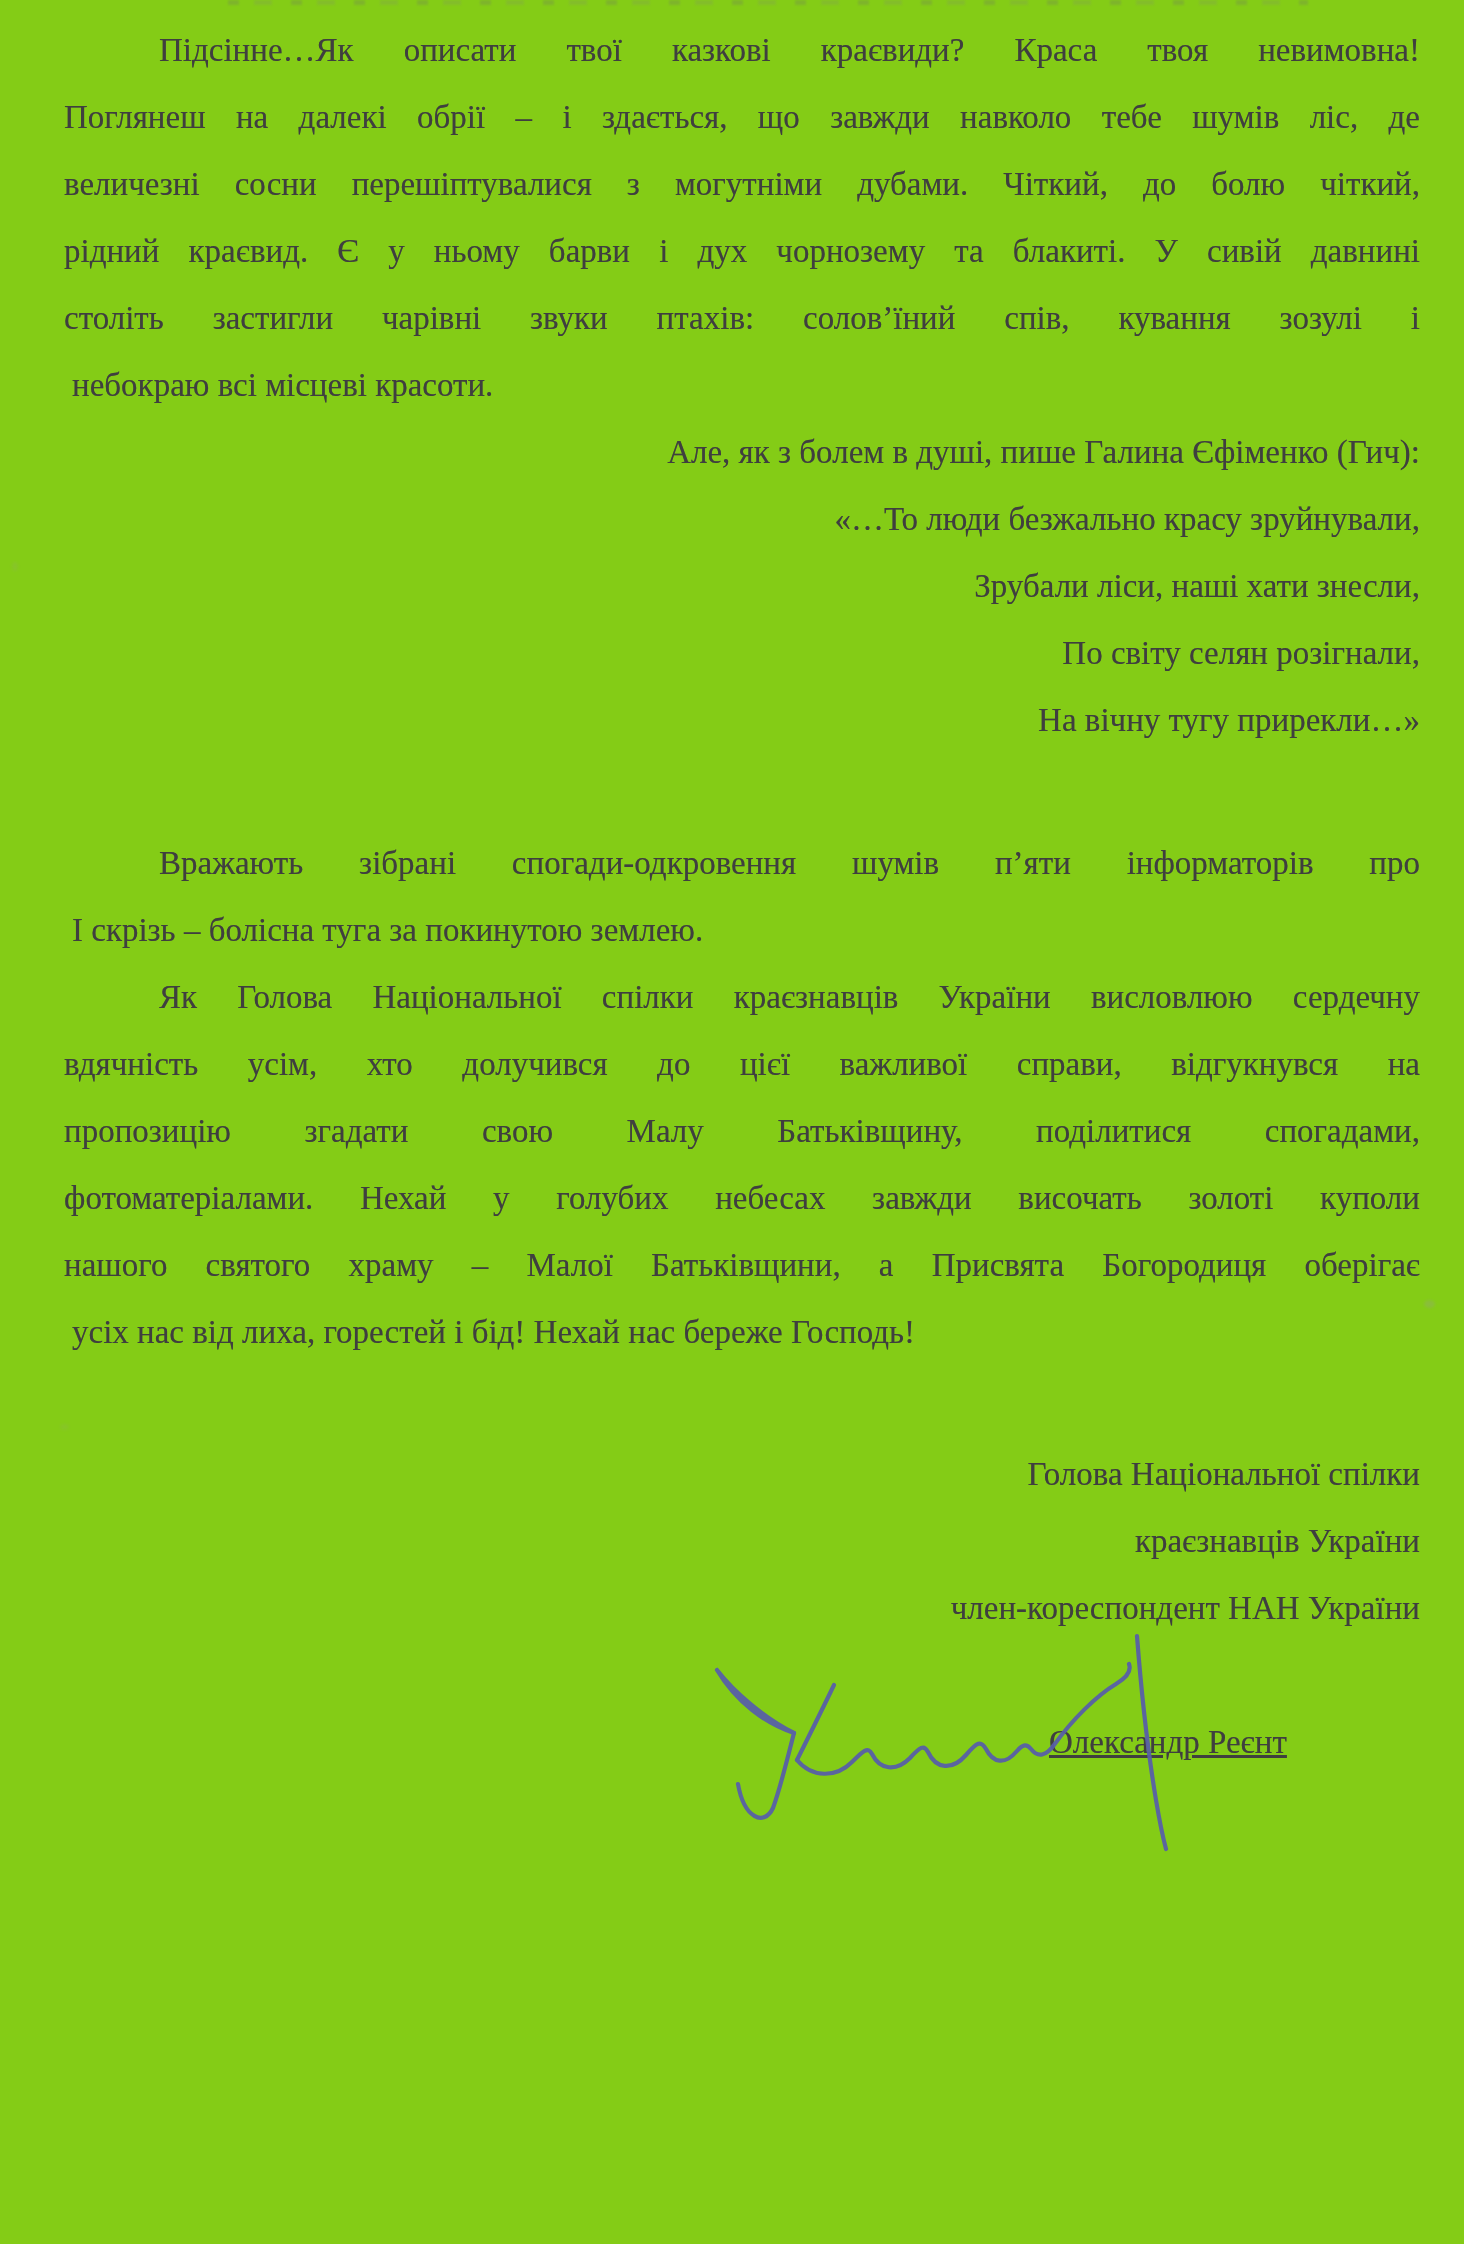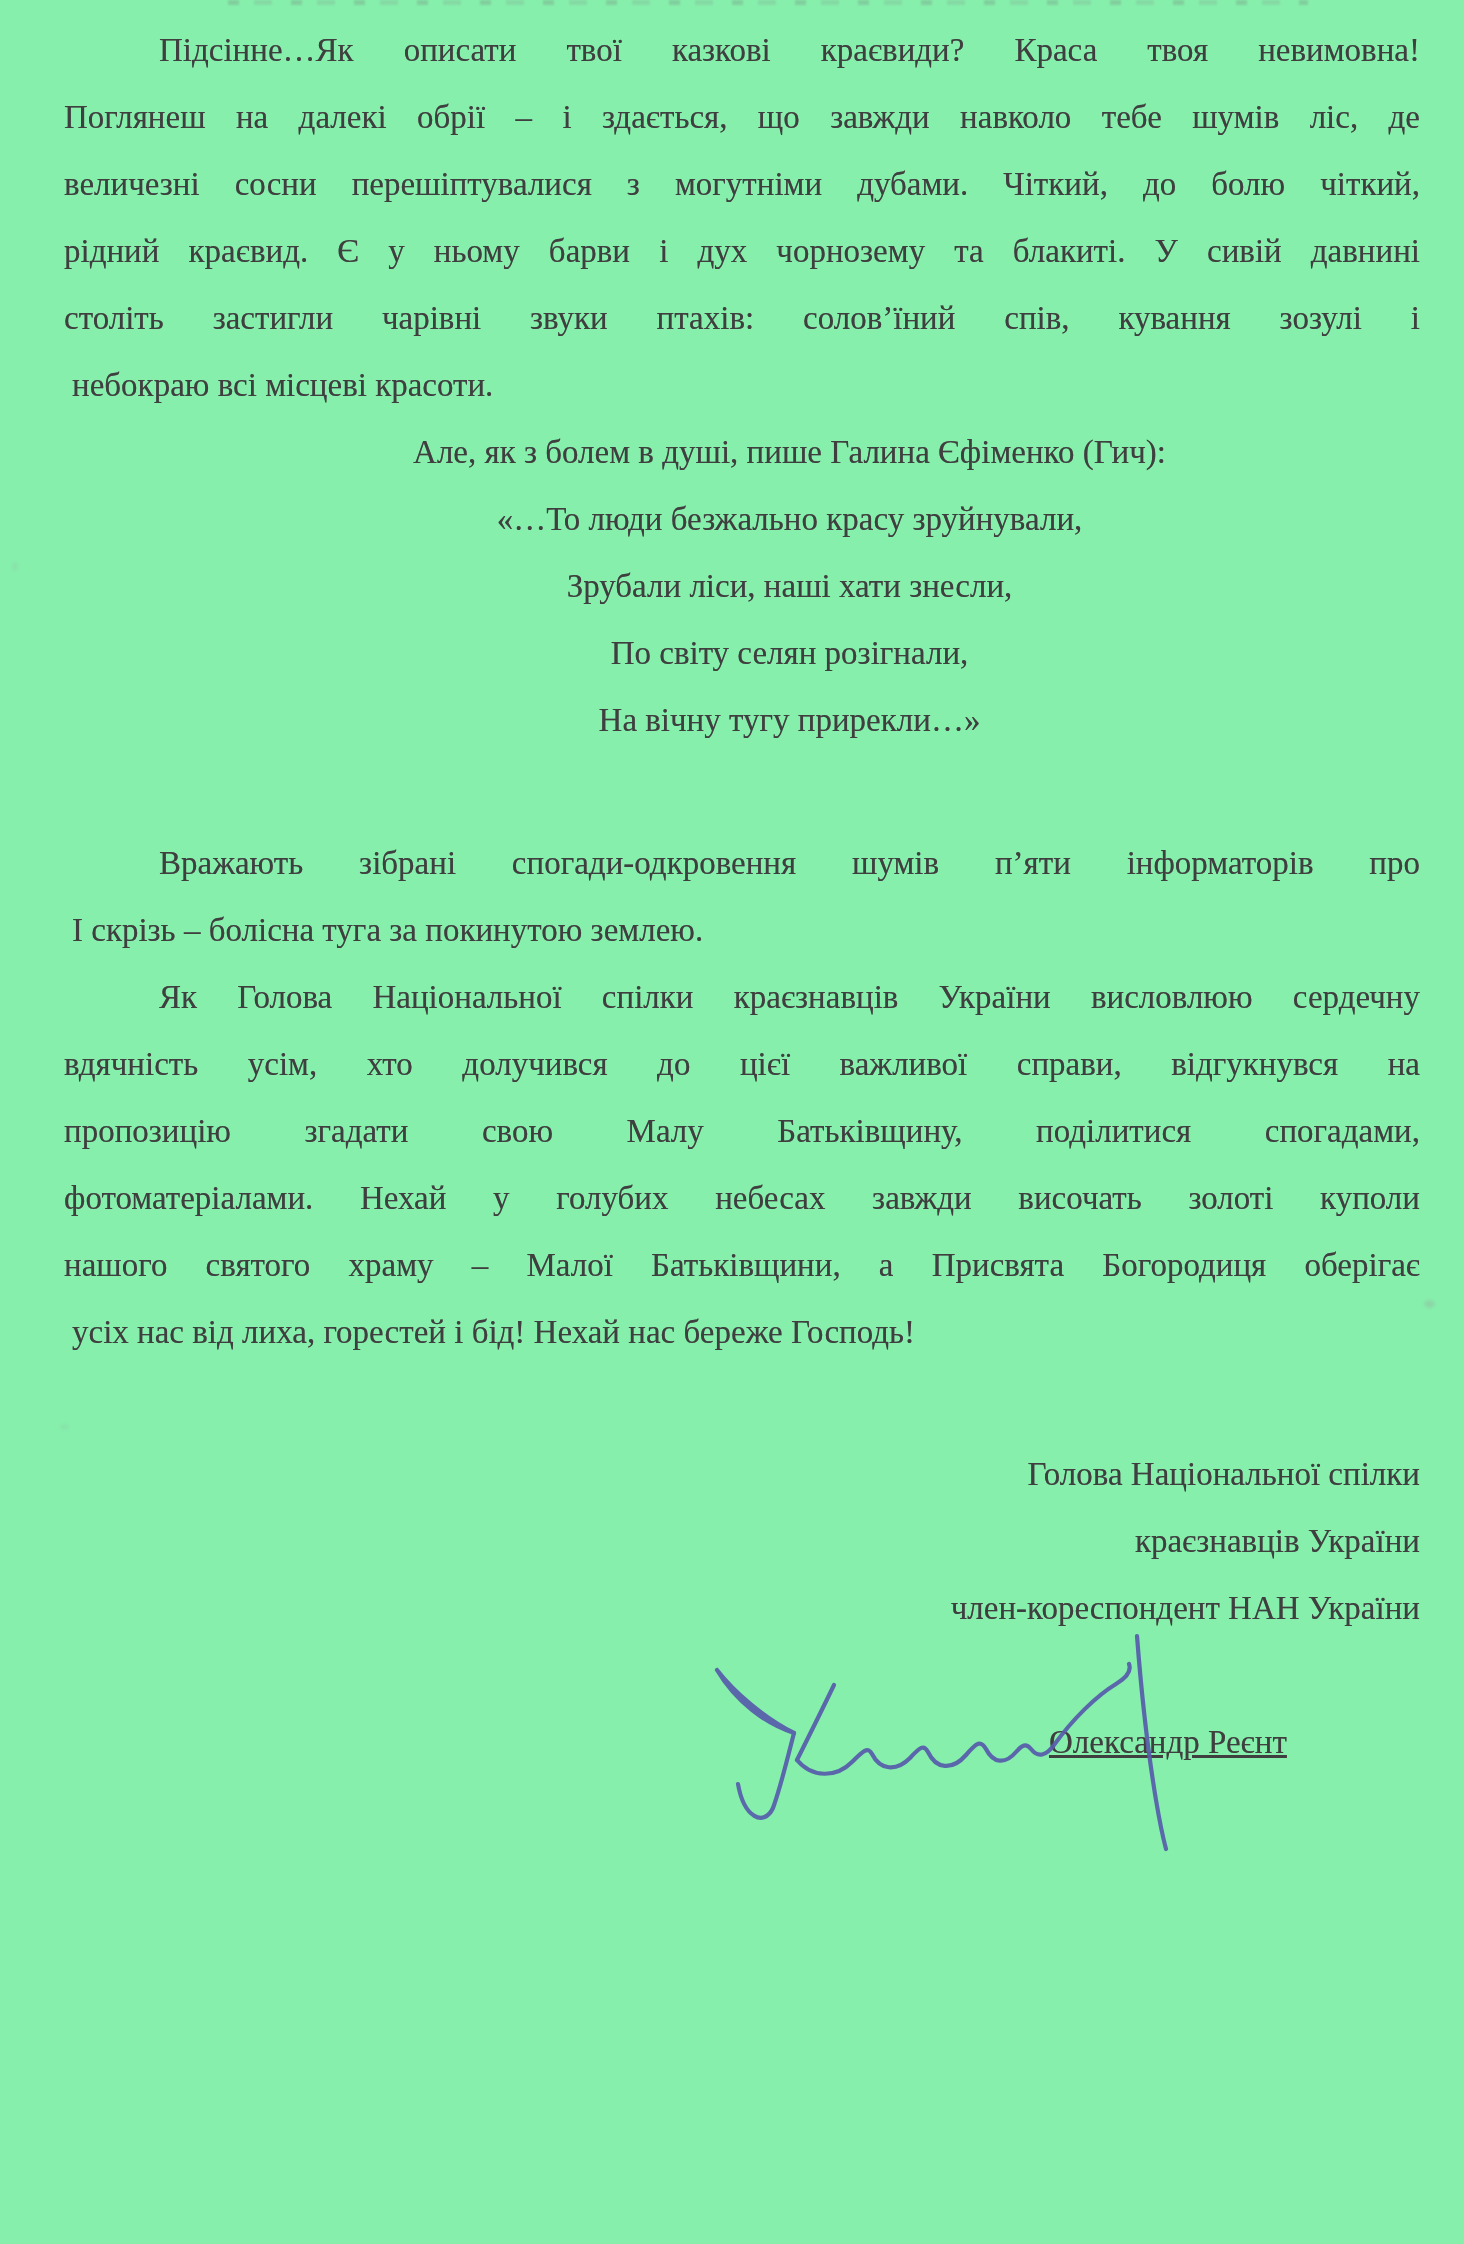--- a/index.html
+++ b/index.html
@@ -1,38 +1,38 @@
 <!DOCTYPE html>
 <html lang="uk"><head>
 <meta charset="utf-8">
 <style>
   html,body{margin:0;padding:0;background:#e9e9e9;}
   .page{
     position:relative;
     width:1464px;height:2244px;
-    background:#86efac;
+    background:#84cc16;
     overflow:hidden;
     font-family:"Liberation Serif","DejaVu Serif",serif;
     color:#3f3f3f;
     font-size:33px;
   }
   .content{
     position:absolute;
     left:64px;top:17px;
     width:1356px;
   }
   .line{
     line-height:67px;
     white-space:normal;
     text-shadow:0 0 0.6px rgba(70,70,70,0.55);
   }
   .justified .line{text-align:justify;text-align-last:justify;}
   .justified .line.last{text-align-last:left;margin-left:8px;}
   .justified .line.first{text-indent:95px;}
-  .plain .line{text-indent:95px;text-align:center;}
+  .plain .line{text-indent:95px;text-align:right;}
   .block-gap-quote{margin-top:0;}
   .memories{margin-top:76px;}
   .sig-block{margin-top:75px;padding-left:107px;}
   .sig-block .line{text-indent:0;text-align:right;}
   .sig-name{
     position:absolute;
     left:1049px;top:1720px;
     height:44px;line-height:44px;
     text-shadow:0 0 0.6px rgba(70,70,70,0.55);
     white-space:nowrap;

